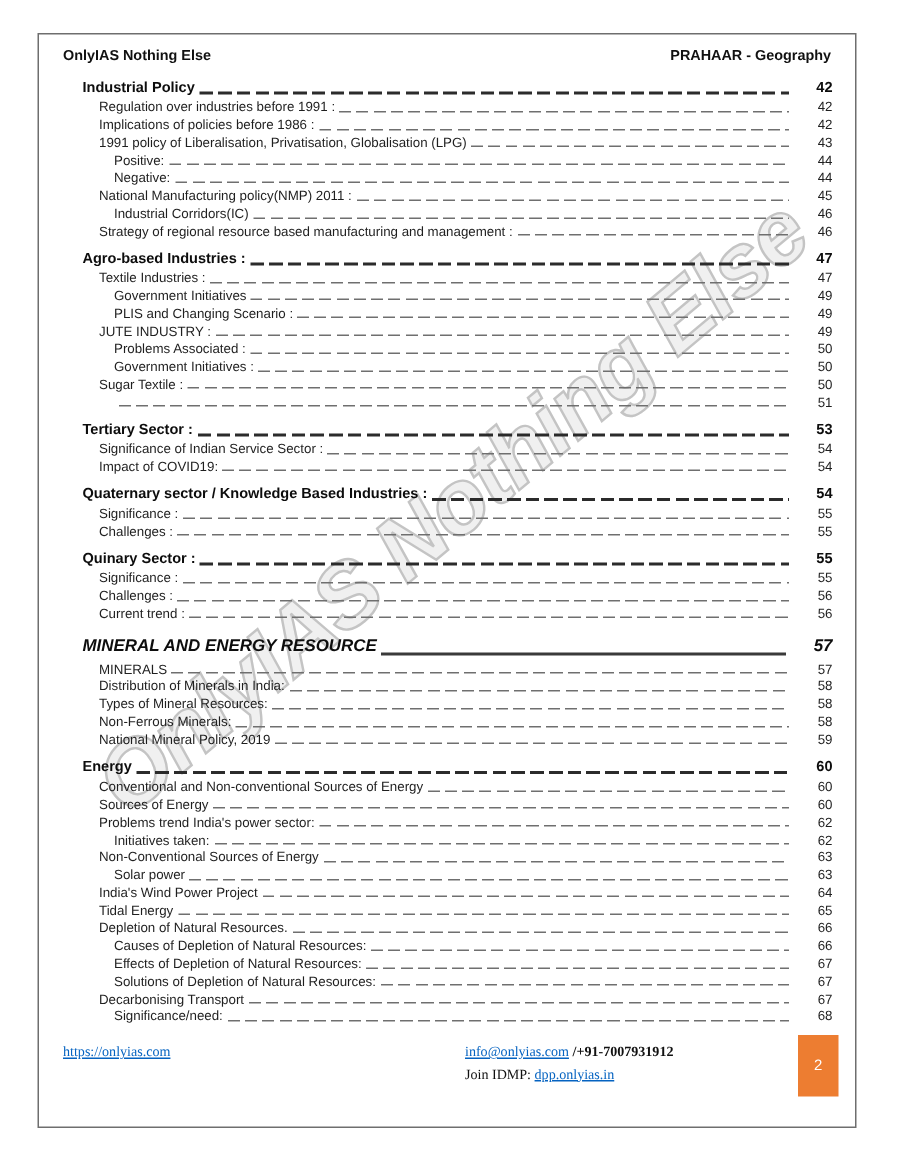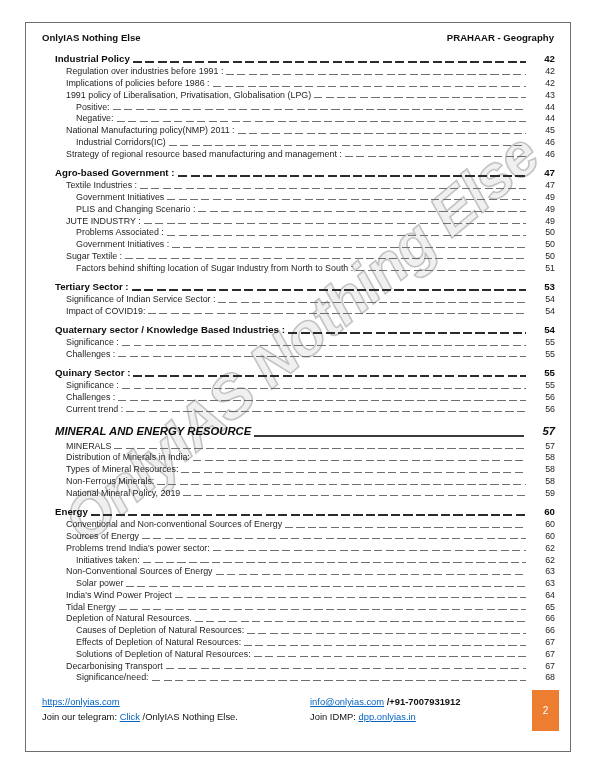--- a/index.html
+++ b/index.html
@@ -25,21 +25,21 @@
   .lvl3{padding-left:50px;}
   .row.section{height:12.5px;margin-top:7px;}
   .row.section .lbl,.row.section .pg{font-weight:bold;font-size:9.7px;color:#0d0d0d;}
   .row.section .leader::after{height:1.6px;bottom:1.5px;
     background:repeating-linear-gradient(to right,#2b2b2b 0 9px,transparent 9px 12.5px);}
   .row.bigsection{height:15px;margin-top:10px;}
   .row.bigsection .lbl,.row.bigsection .pg{font-weight:bold;font-style:italic;font-size:11.3px;color:#0d0d0d;}
   .row.bigsection .pg{width:28px;}
   .row.bigsection .leader::after{height:1.5px;bottom:2px;background:#3a3a3a;}
   
-  .ftr{position:absolute;z-index:1;left:16px;right:2px;top:672px;display:flex;font-size:9.4px;line-height:14.5px;}
+  .ftr{position:absolute;z-index:1;left:16px;right:2px;top:672px;display:flex;font-size:9.4px;line-height:14.5px;font-family:Liberation Serif, serif;}
   .ftr .col1{width:268px;flex:0 0 auto;}
   .ftr .col2{flex:1 1 auto;}
   .ftr a{color:#0563C1;text-decoration:underline;cursor:pointer;}
   .ftr .plain{color:#111;}
   .ftr .phone{color:#111;font-weight:bold;}
   .badge{position:absolute;z-index:1;right:11px;top:667px;width:27px;height:41px;
     display:flex;align-items:center;justify-content:center;color:#fff;font-size:10px;}
 </style>
 </head>
 <body>
@@ -92,21 +92,21 @@
         <span class="lbl">Industrial Corridors(IC)</span>
         <span class="leader"></span>
         <span class="pg">46</span>
       </div>
       <div class="row lvl2 item">
         <span class="lbl">Strategy of regional resource based manufacturing and management :</span>
         <span class="leader"></span>
         <span class="pg">46</span>
       </div>
       <div class="row lvl1 section">
-        <span class="lbl">Agro-based Government :</span>
+        <span class="lbl">Agro-based Industries :</span>
         <span class="leader"></span>
         <span class="pg">47</span>
       </div>
       <div class="row lvl2 item">
         <span class="lbl">Textile Industries :</span>
         <span class="leader"></span>
         <span class="pg">47</span>
       </div>
       <div class="row lvl3 item">
         <span class="lbl">Government Initiatives</span>
@@ -132,21 +132,20 @@
         <span class="lbl">Government Initiatives :</span>
         <span class="leader"></span>
         <span class="pg">50</span>
       </div>
       <div class="row lvl2 item">
         <span class="lbl">Sugar Textile :</span>
         <span class="leader"></span>
         <span class="pg">50</span>
       </div>
       <div class="row lvl3 item">
-        <span class="lbl">Factors behind shifting location of Sugar Industry from North to South :</span>
         <span class="leader"></span>
         <span class="pg">51</span>
       </div>
       <div class="row lvl1 section">
         <span class="lbl">Tertiary Sector :</span>
         <span class="leader"></span>
         <span class="pg">53</span>
       </div>
       <div class="row lvl2 item">
         <span class="lbl">Significance of Indian Service Sector :</span>
@@ -296,21 +295,20 @@
       <div class="row lvl3 item">
         <span class="lbl">Significance/need:</span>
         <span class="leader"></span>
         <span class="pg">68</span>
       </div>
     </div>
 
   <div class="ftr">
     <div class="col1">
       <div><a>https://onlyias.com</a></div>
-      <div><span class="plain">Join our telegram: </span><a>Click</a><span class="plain"> /OnlyIAS Nothing Else.</span></div>
     </div>
     <div class="col2">
       <div><a>info@onlyias.com</a><span class="phone"> /+91-7007931912</span></div>
       <div><span class="plain">Join IDMP: </span><a>dpp.onlyias.in</a></div>
     </div>
   </div>
 
   <div class="badge" style="background: rgb(237, 125, 49);">2</div>
 </div>
 

